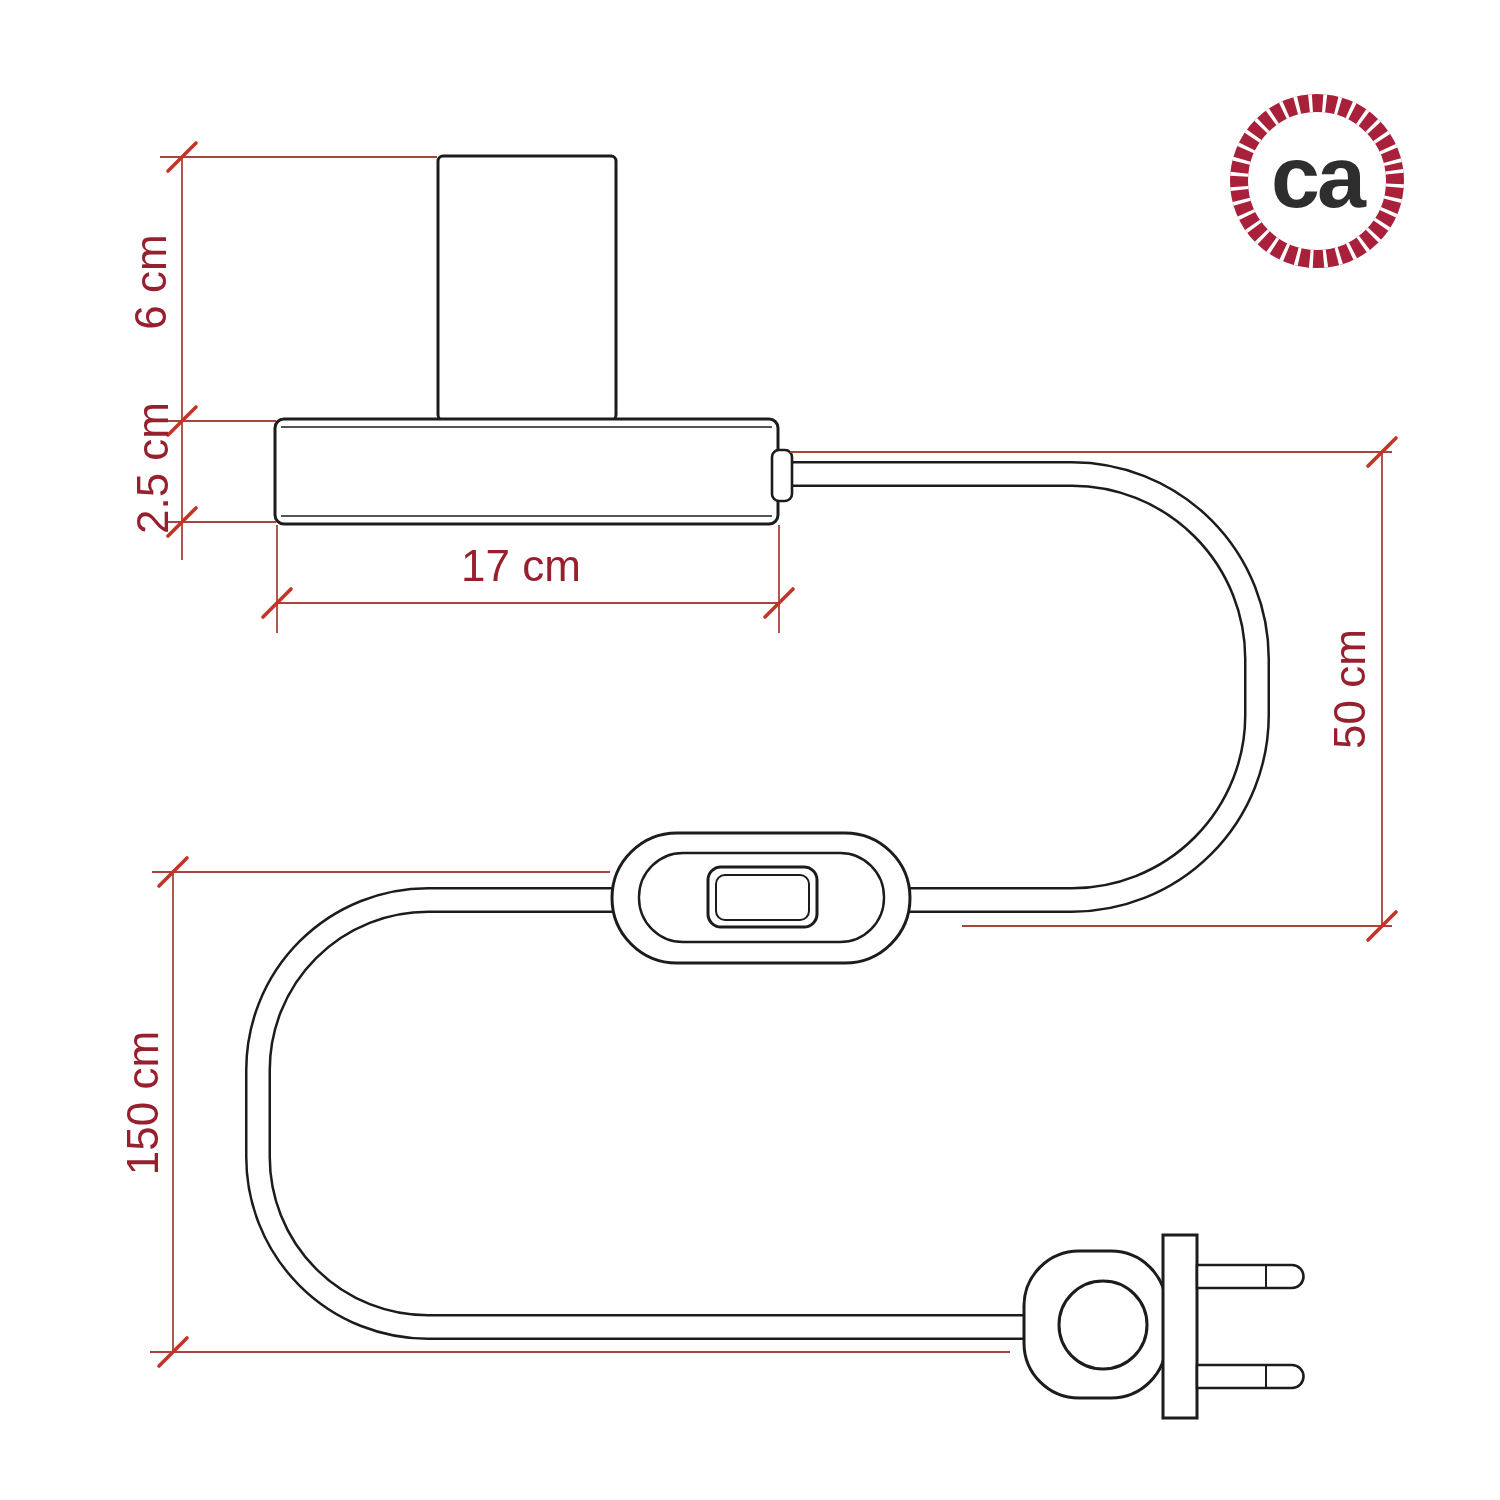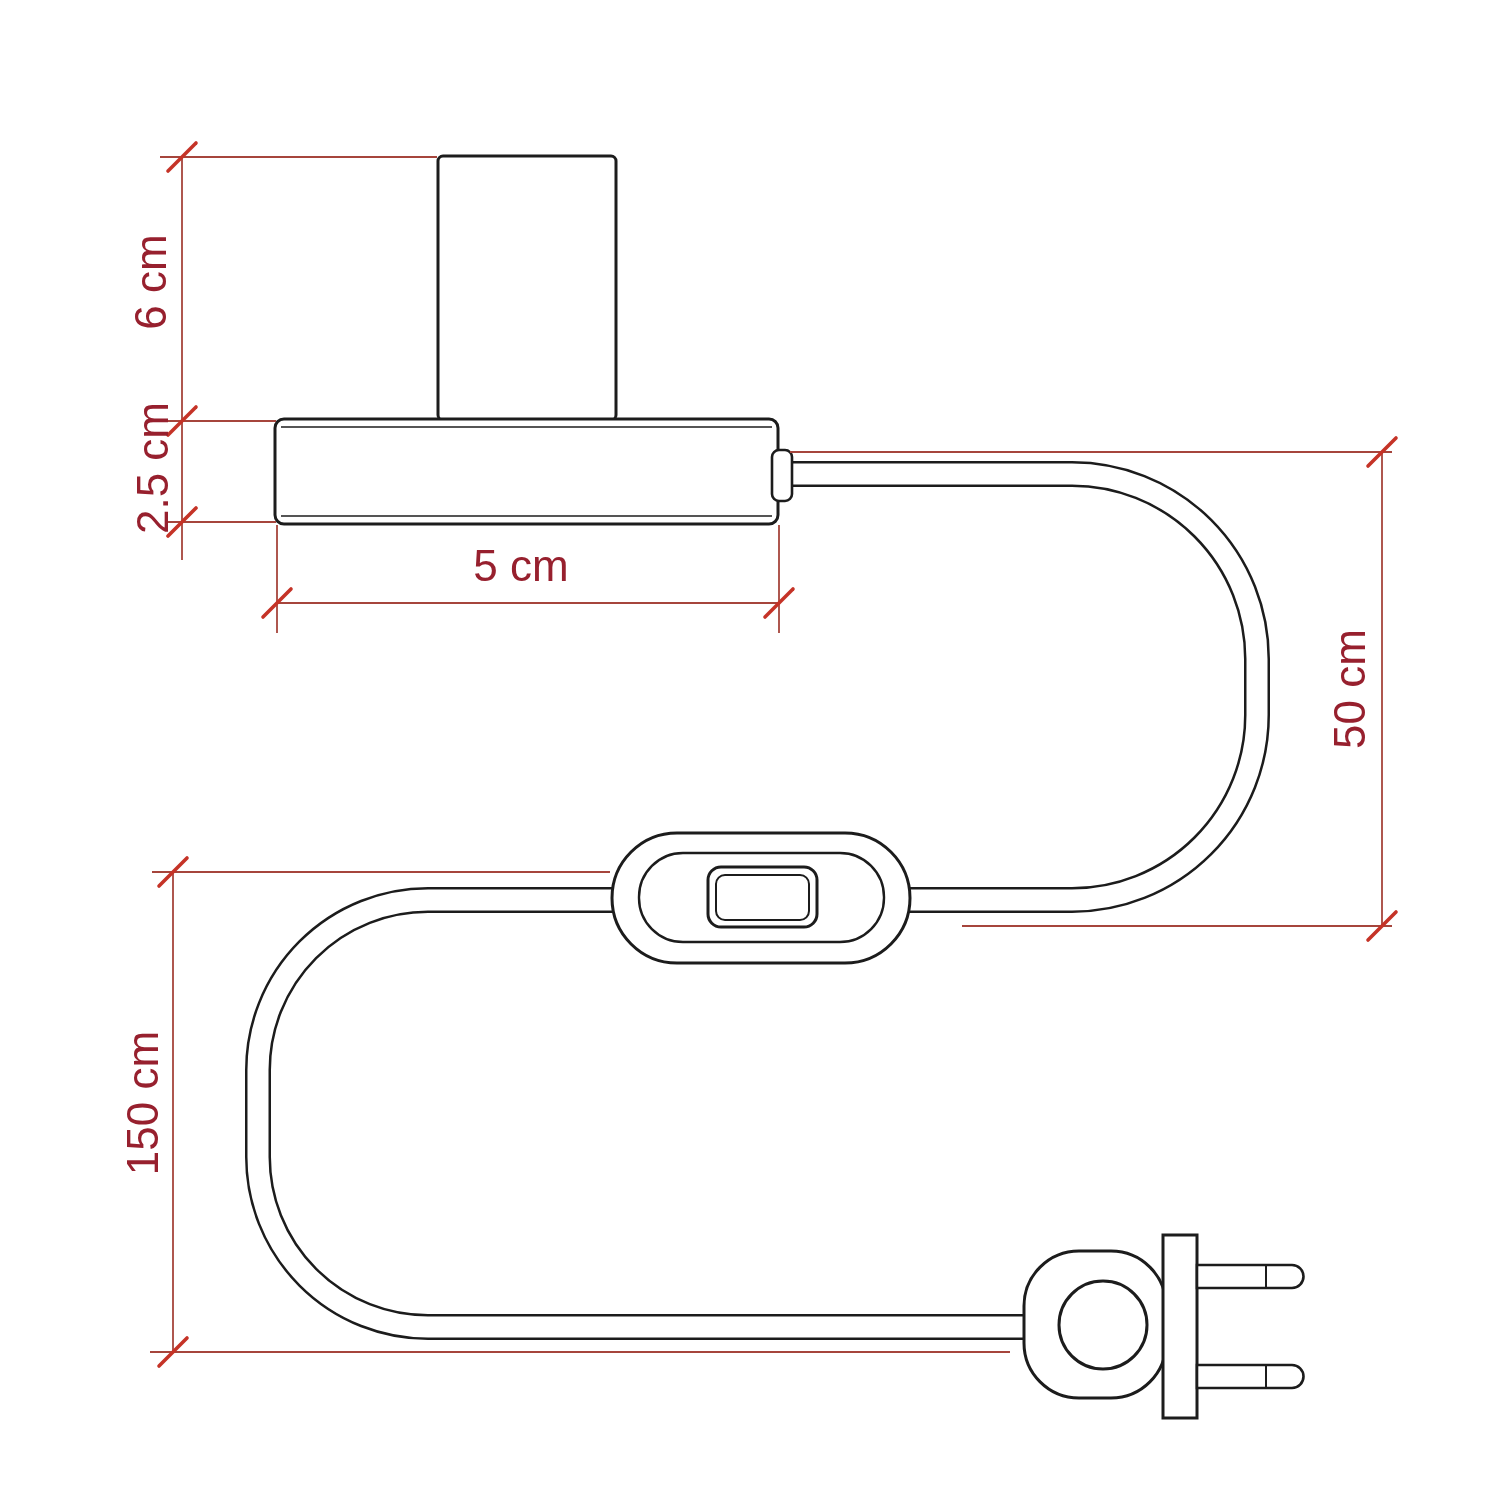--- a/index.html
+++ b/index.html
@@ -124,18 +124,25 @@
       <line class="dim" x1="173" y1="872" x2="173" y2="1352"></line>
       <line class="dim" x1="152" y1="872" x2="610" y2="872"></line>
       <line class="dim" x1="150" y1="1352" x2="1010" y2="1352"></line>
       <line class="tick" x1="159" y1="886" x2="187" y2="858"></line>
       <line class="tick" x1="159" y1="1366" x2="187" y2="1338"></line>
     </g>
   </svg>
 
   <div class="dim-label rot" style="left:151px;top:282px;">6 cm</div>
   <div class="dim-label rot" style="left:153px;top:468px;">2.5 cm</div>
-  <div class="dim-label" style="left:521px;top:566px;">5 cm</div>
+  <div class="dim-label" style="left:521px;top:566px;">17 cm</div>
   <div class="dim-label rot" style="left:1350px;top:689px;">50 cm</div>
   <div class="dim-label rot" style="left:143px;top:1103px;">150 cm</div>
 
+  <div class="logo">
+    <svg class="logo-ring-svg" viewBox="0 0 190 190">
+      <circle cx="95" cy="95" r="78" fill="none" stroke="var(--logo-ring,#a82039)" stroke-width="18"></circle>
+      <circle cx="95" cy="95" r="78" fill="none" stroke="#ffffff" stroke-width="18" stroke-dasharray="3.5 10.2" transform="rotate(-8 95 95)"></circle>
+    </svg>
+    <div class="logo-text">ca</div>
+  </div>
 
 </div>
 
 </body></html>

